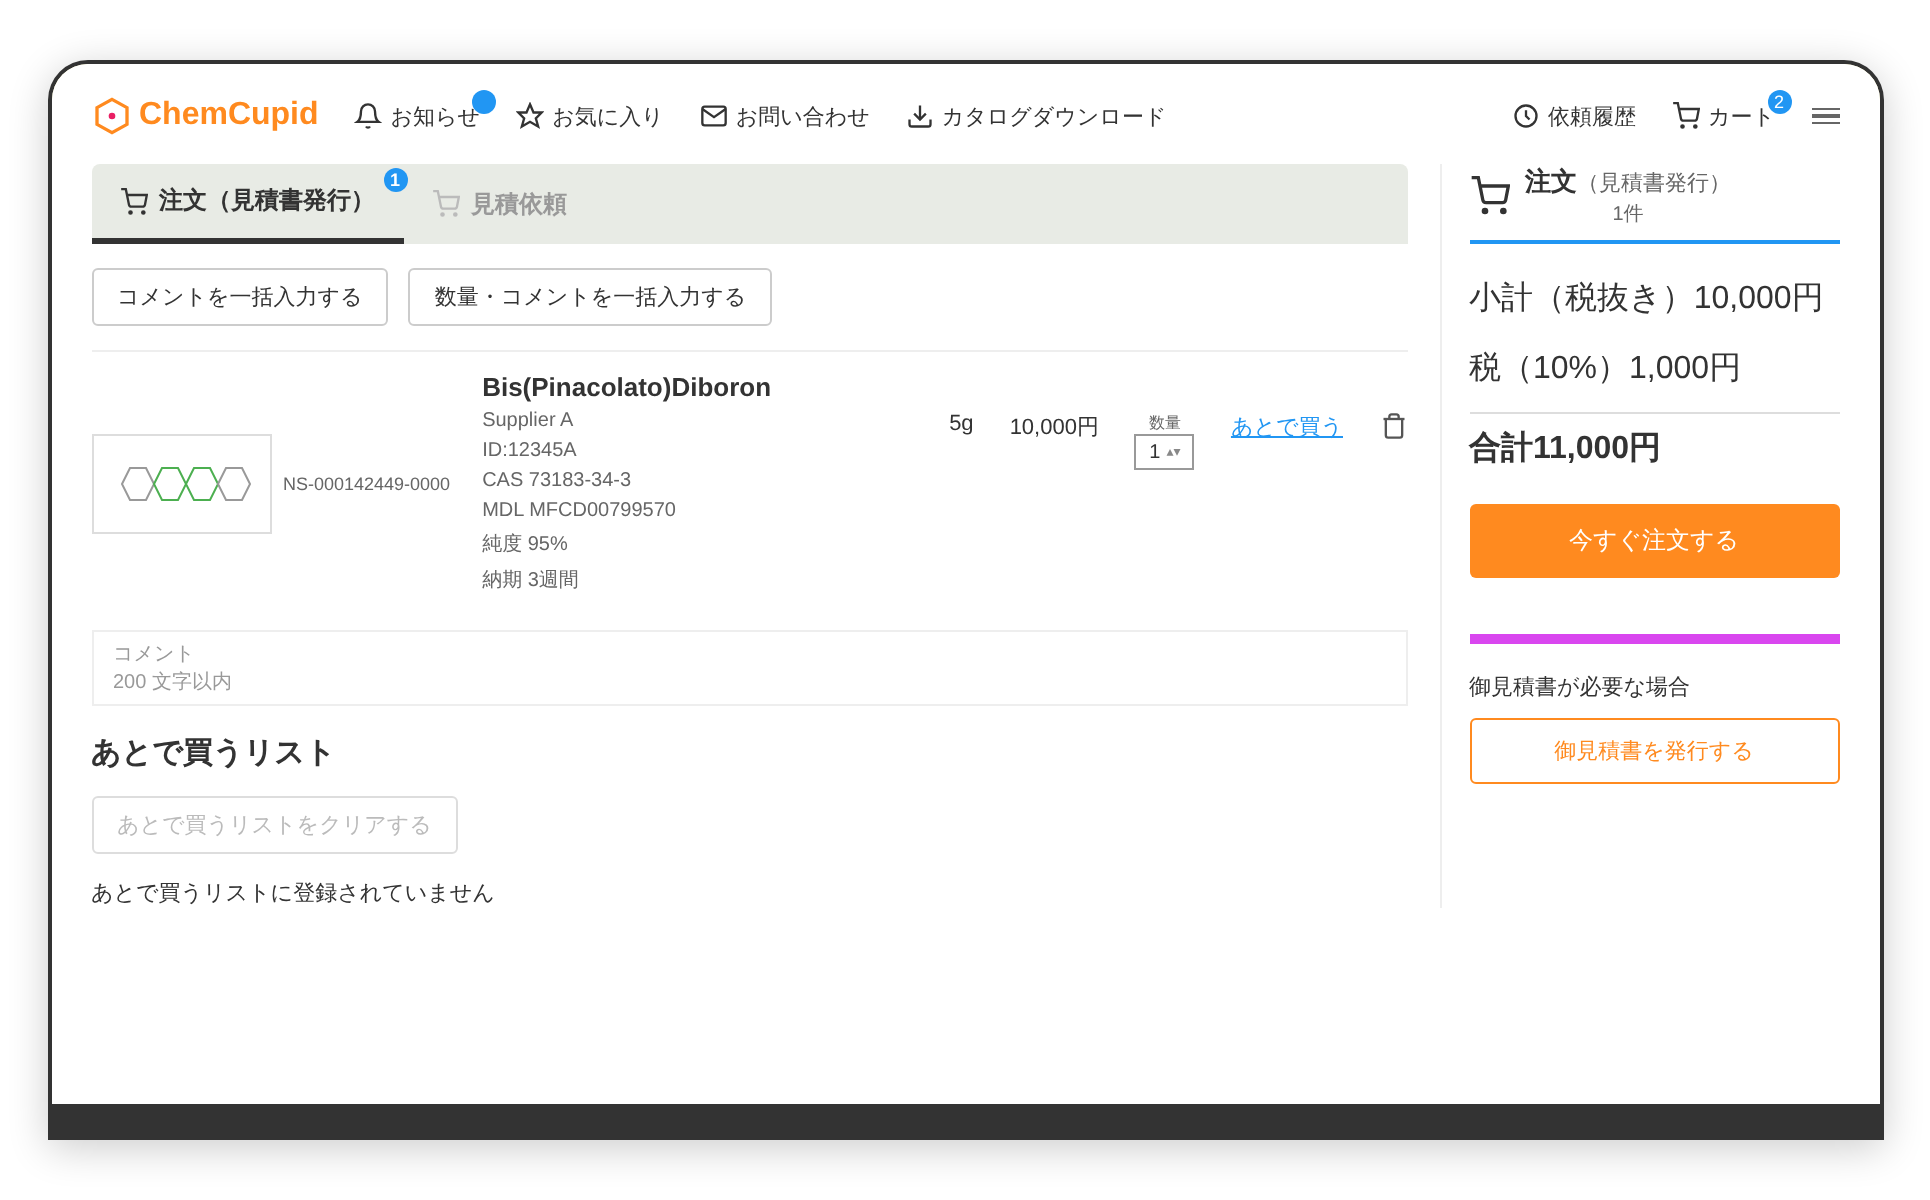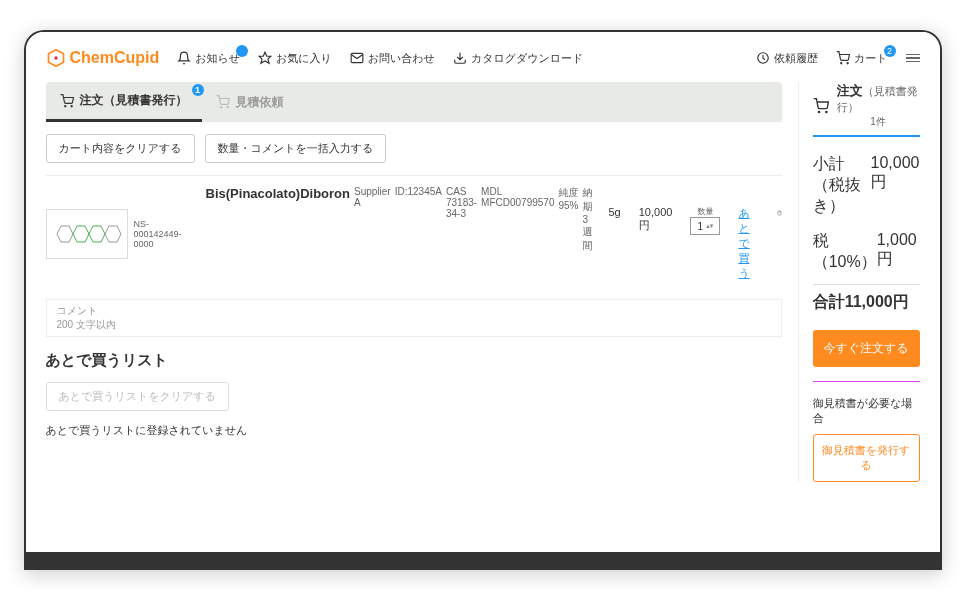--- a/index.html
+++ b/index.html
@@ -21,21 +21,21 @@
 .tab{padding:10px 14px;display:flex;align-items:center;gap:6px;font-size:12px;font-weight:700;color:#999;position:relative}
 .tab.active{color:#333;border-bottom:3px solid #333}
 .tab svg{width:14px;height:14px}
 .tab .badge{top:2px;right:-2px}
 .actions{display:flex;gap:10px;padding:12px 0}
 .btn{border:1px solid #ccc;background:#fff;padding:6px 12px;font-size:11px;border-radius:3px;cursor:pointer;color:#333}
 .product{display:flex;gap:16px;padding:10px 0;border-top:1px solid #eee}
 .prod-img{display:flex;align-items:center;gap:6px}
 .mol{width:90px;height:50px;border:1px solid #ddd;display:flex;align-items:center;justify-content:center}
 .prod-sku{font-size:9px;color:#666}
-.prod-info{flex:1;display:flex;flex-direction:row;gap:4px}
+.prod-info{flex:1;display:flex;flex-direction:column;gap:4px}
 .prod-name{font-weight:700;font-size:13px}
 .prod-meta{font-size:10px;color:#666}
 .prod-right{display:flex;align-items:flex-start;gap:18px;padding-top:20px;font-size:11px}
 .qty-box{display:flex;flex-direction:column;align-items:center}
 .qty-label{font-size:8px;color:#666}
 .qty{border:1px solid #999;width:30px;height:18px;display:flex;align-items:center;justify-content:center;font-size:10px}
 .later-link{color:#2196f3;text-decoration:underline;cursor:pointer}
 .del-icon{cursor:pointer}
 .comment-box{border:1px solid #eee;padding:4px 10px;margin-top:8px;font-size:10px;color:#999}
 .later-section{margin-top:14px}
@@ -44,21 +44,21 @@
 .btn.disabled{color:#bbb;border-color:#ddd}
 .right{width:200px;border-left:1px solid #eee;padding-left:14px}
 .sum-head{display:flex;align-items:center;gap:8px;padding-bottom:6px;border-bottom:2px solid #2196f3;margin-bottom:10px}
 .sum-head svg{width:20px;height:20px}
 .sum-title{font-size:13px;font-weight:700}
 .sum-sub{font-size:11px;color:#666;font-weight:400}
 .sum-count{margin-left:auto;font-size:10px;color:#666}
 .sum-row{display:flex;justify-content:flex-start;font-size:16px;padding:7px 0}
 .sum-row.total{border-top:1px solid #ddd;font-weight:700;margin-top:4px}
 .btn-primary{width:100%;background:#ff8a1f;color:#fff;border:none;padding:10px;font-size:12px;border-radius:3px;margin-top:10px;cursor:pointer}
-.quote-sec{margin-top:14px;border-top:1px solid #d946ef;padding-top:14px}
+.quote-sec{margin-top:28px;border-top:5px solid #d946ef;padding-top:14px}
 .quote-label{font-size:11px;margin-bottom:8px}
 .btn-outline{width:100%;border:1px solid #ff8a1f;color:#ff8a1f;background:#fff;padding:8px;font-size:11px;border-radius:3px;cursor:pointer}
 .ham{display:flex;flex-direction:column;gap:2px;cursor:pointer}
 .ham span{width:14px;height:1.5px;background:#666}
 </style>
 </head>
 <body>
 
 <div class="frame">
 <div class="laptop">
@@ -142,21 +142,21 @@
         <svg viewBox="0 0 24 24" fill="none" stroke="#bbb" stroke-width="2">
                   <circle cx="9" cy="21" r="1"></circle>
                   <circle cx="20" cy="21" r="1"></circle>
                   <path d="M1 1h4l2.7 13.4a2 2 0 002 1.6h9.7a2 2 0 002-1.6L23 6H6"></path>
                 </svg>
         <span>見積依頼</span>
       </div>
     </div>
 
     <div class="actions">
-      <button class="btn">カート内容をクリアする</button>
+      <button class="btn">コメントを一括入力する</button>
       <button class="btn">数量・コメントを一括入力する</button>
     </div>
 
     <div class="product">
       <div class="prod-img">
         <div class="mol">
           <svg width="80" height="36">
                     <g stroke="#999" stroke-width="1" fill="none">
                       <polygon points="10,18 14,10 22,10 26,18 22,26 14,26"></polygon>
                       <polygon points="26,18 30,10 38,10 42,18 38,26 30,26" stroke="#4caf50"></polygon>

